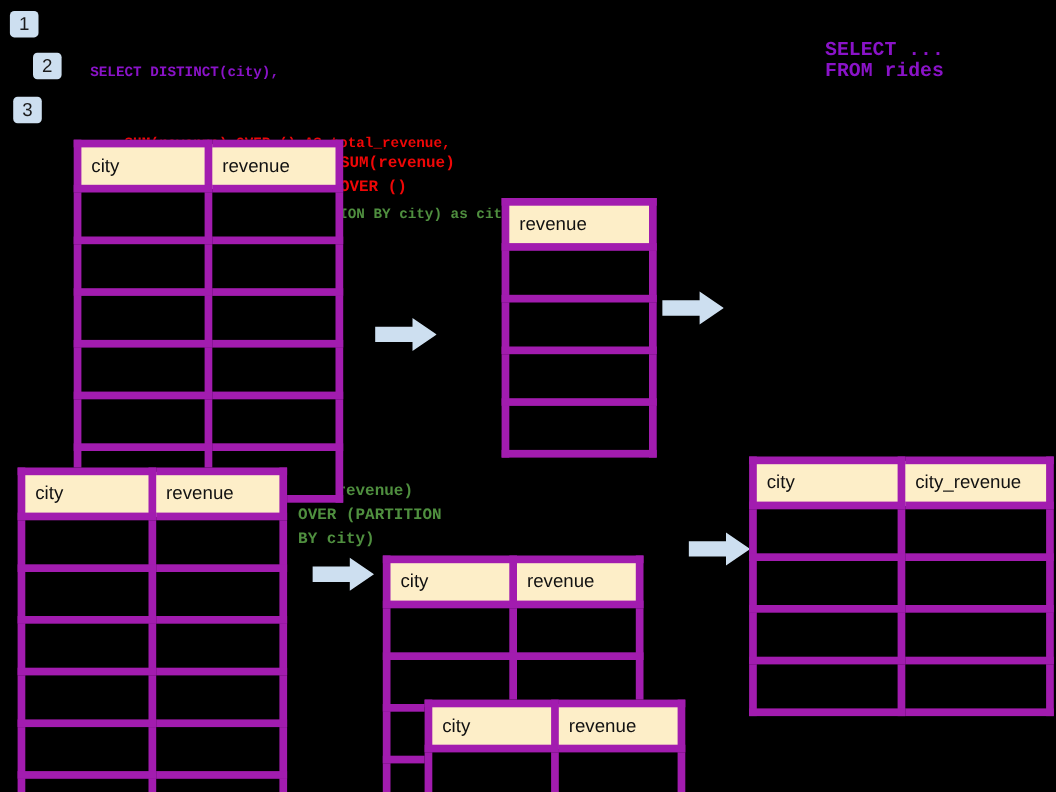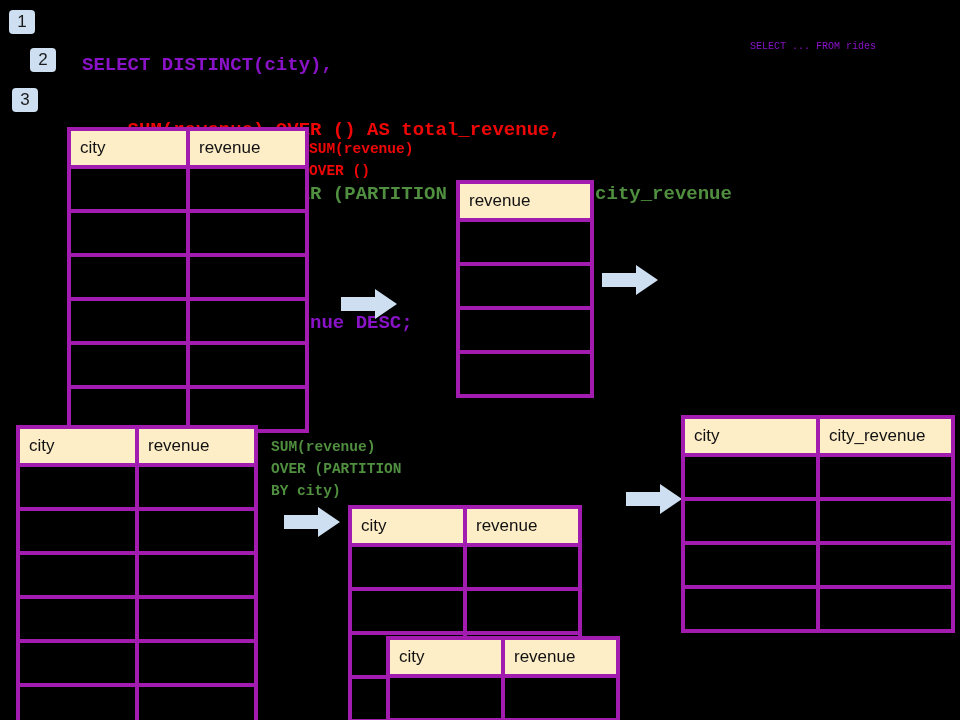--- a/index.html
+++ b/index.html
@@ -33,34 +33,34 @@
     line-height: 24px;
     text-align: center;
     width: 26px;
     height: 24px;
   }
 
   
   .code-block {
     position: absolute;
     font-family: "Liberation Mono", monospace;
-    font-size: 19px;
+    font-size: 13px;
     font-weight: bold;
     line-height: 21.5px;
     white-space: pre;
     letter-spacing: 0px;
   }
   .code-line { display: block; white-space: pre; }
 
   
   .side-note {
     position: absolute;
     font-family: "Liberation Mono", monospace;
-    font-size: 10px;
-    font-weight: normal;
+    font-size: 18px;
+    font-weight: bold;
     line-height: 19px;
     white-space: pre-wrap;
     width: 160px;
   }
 
   
   .annot {
     position: absolute;
     font-family: Liberation Mono, monospace;
     font-size: 14.5px;
@@ -71,21 +71,21 @@
 
   
   .tbl {
     position: absolute;
     border-collapse: collapse;
     table-layout: fixed;
     background: #000000;
     border: 1px solid #b8b8b8;
   }
   .tbl th, .tbl td {
-    border: 4px solid #a21caf;
+    border: 7px solid #a21caf;
     padding: 0;
     margin: 0;
   }
   .tbl th {
     background: #fdeec8;
     color: #111111;
     font-family: "Liberation Sans", sans-serif;
     font-weight: normal;
     font-size: 17px;
     text-align: left;

